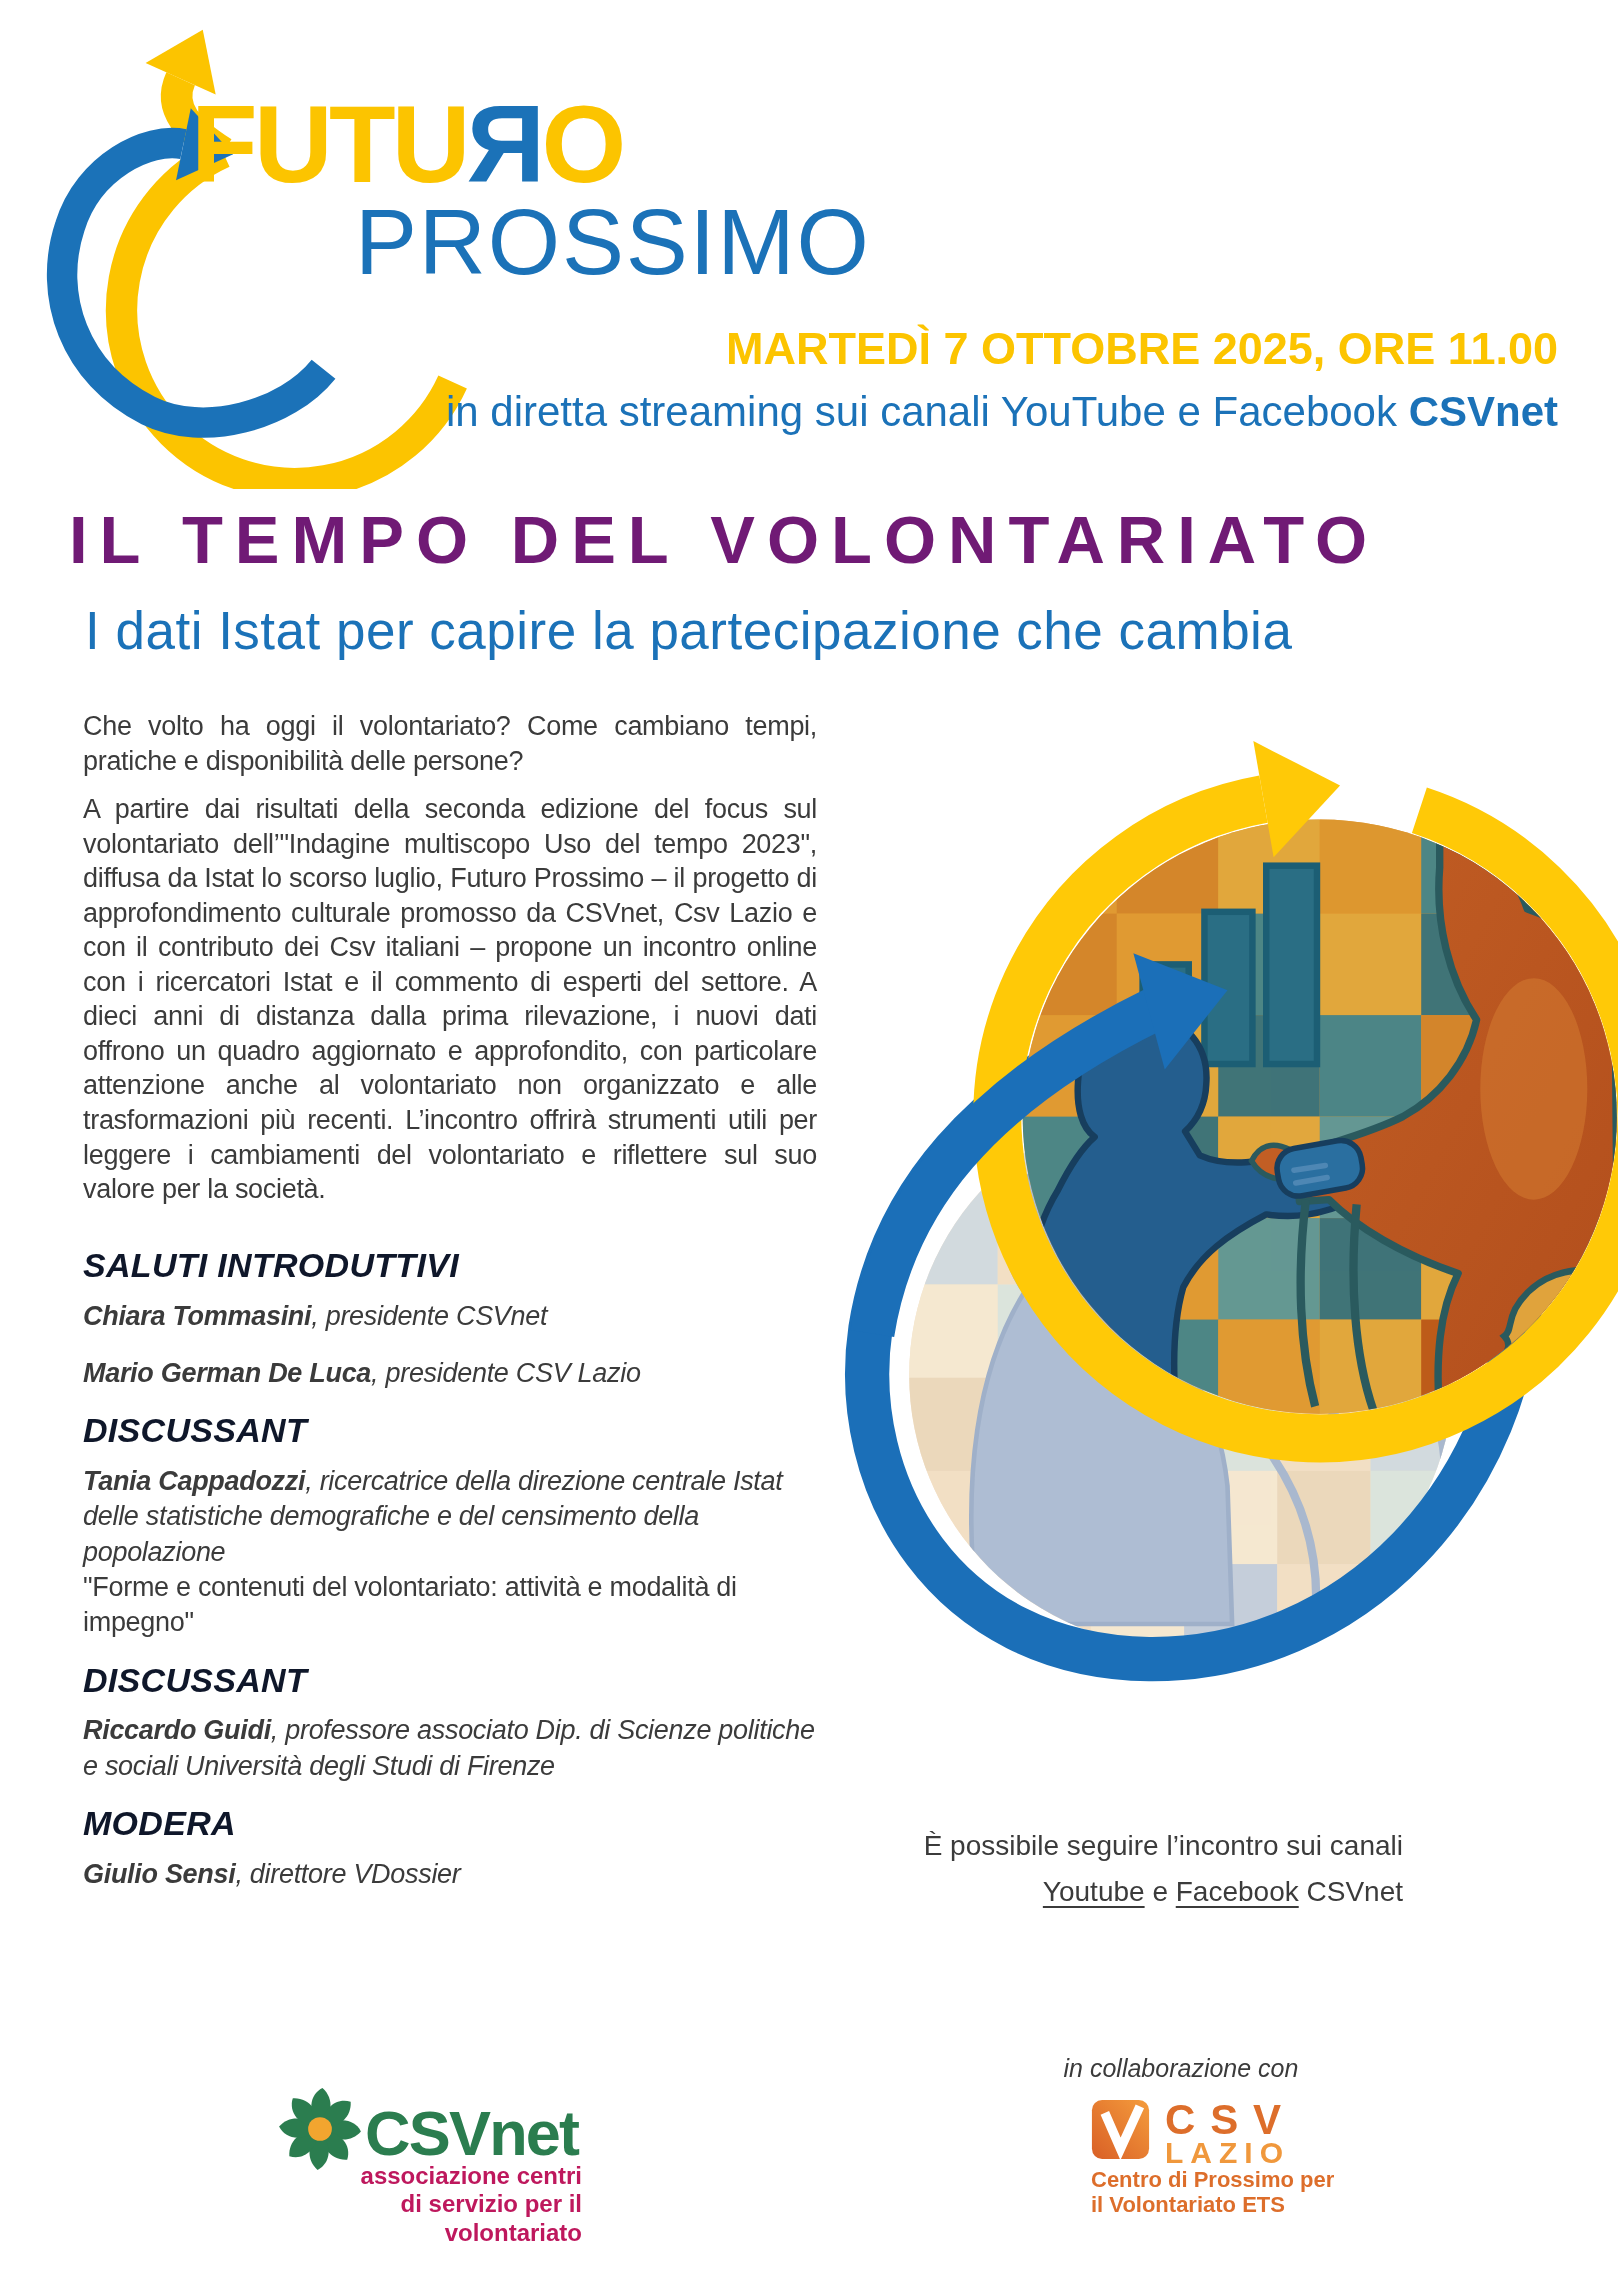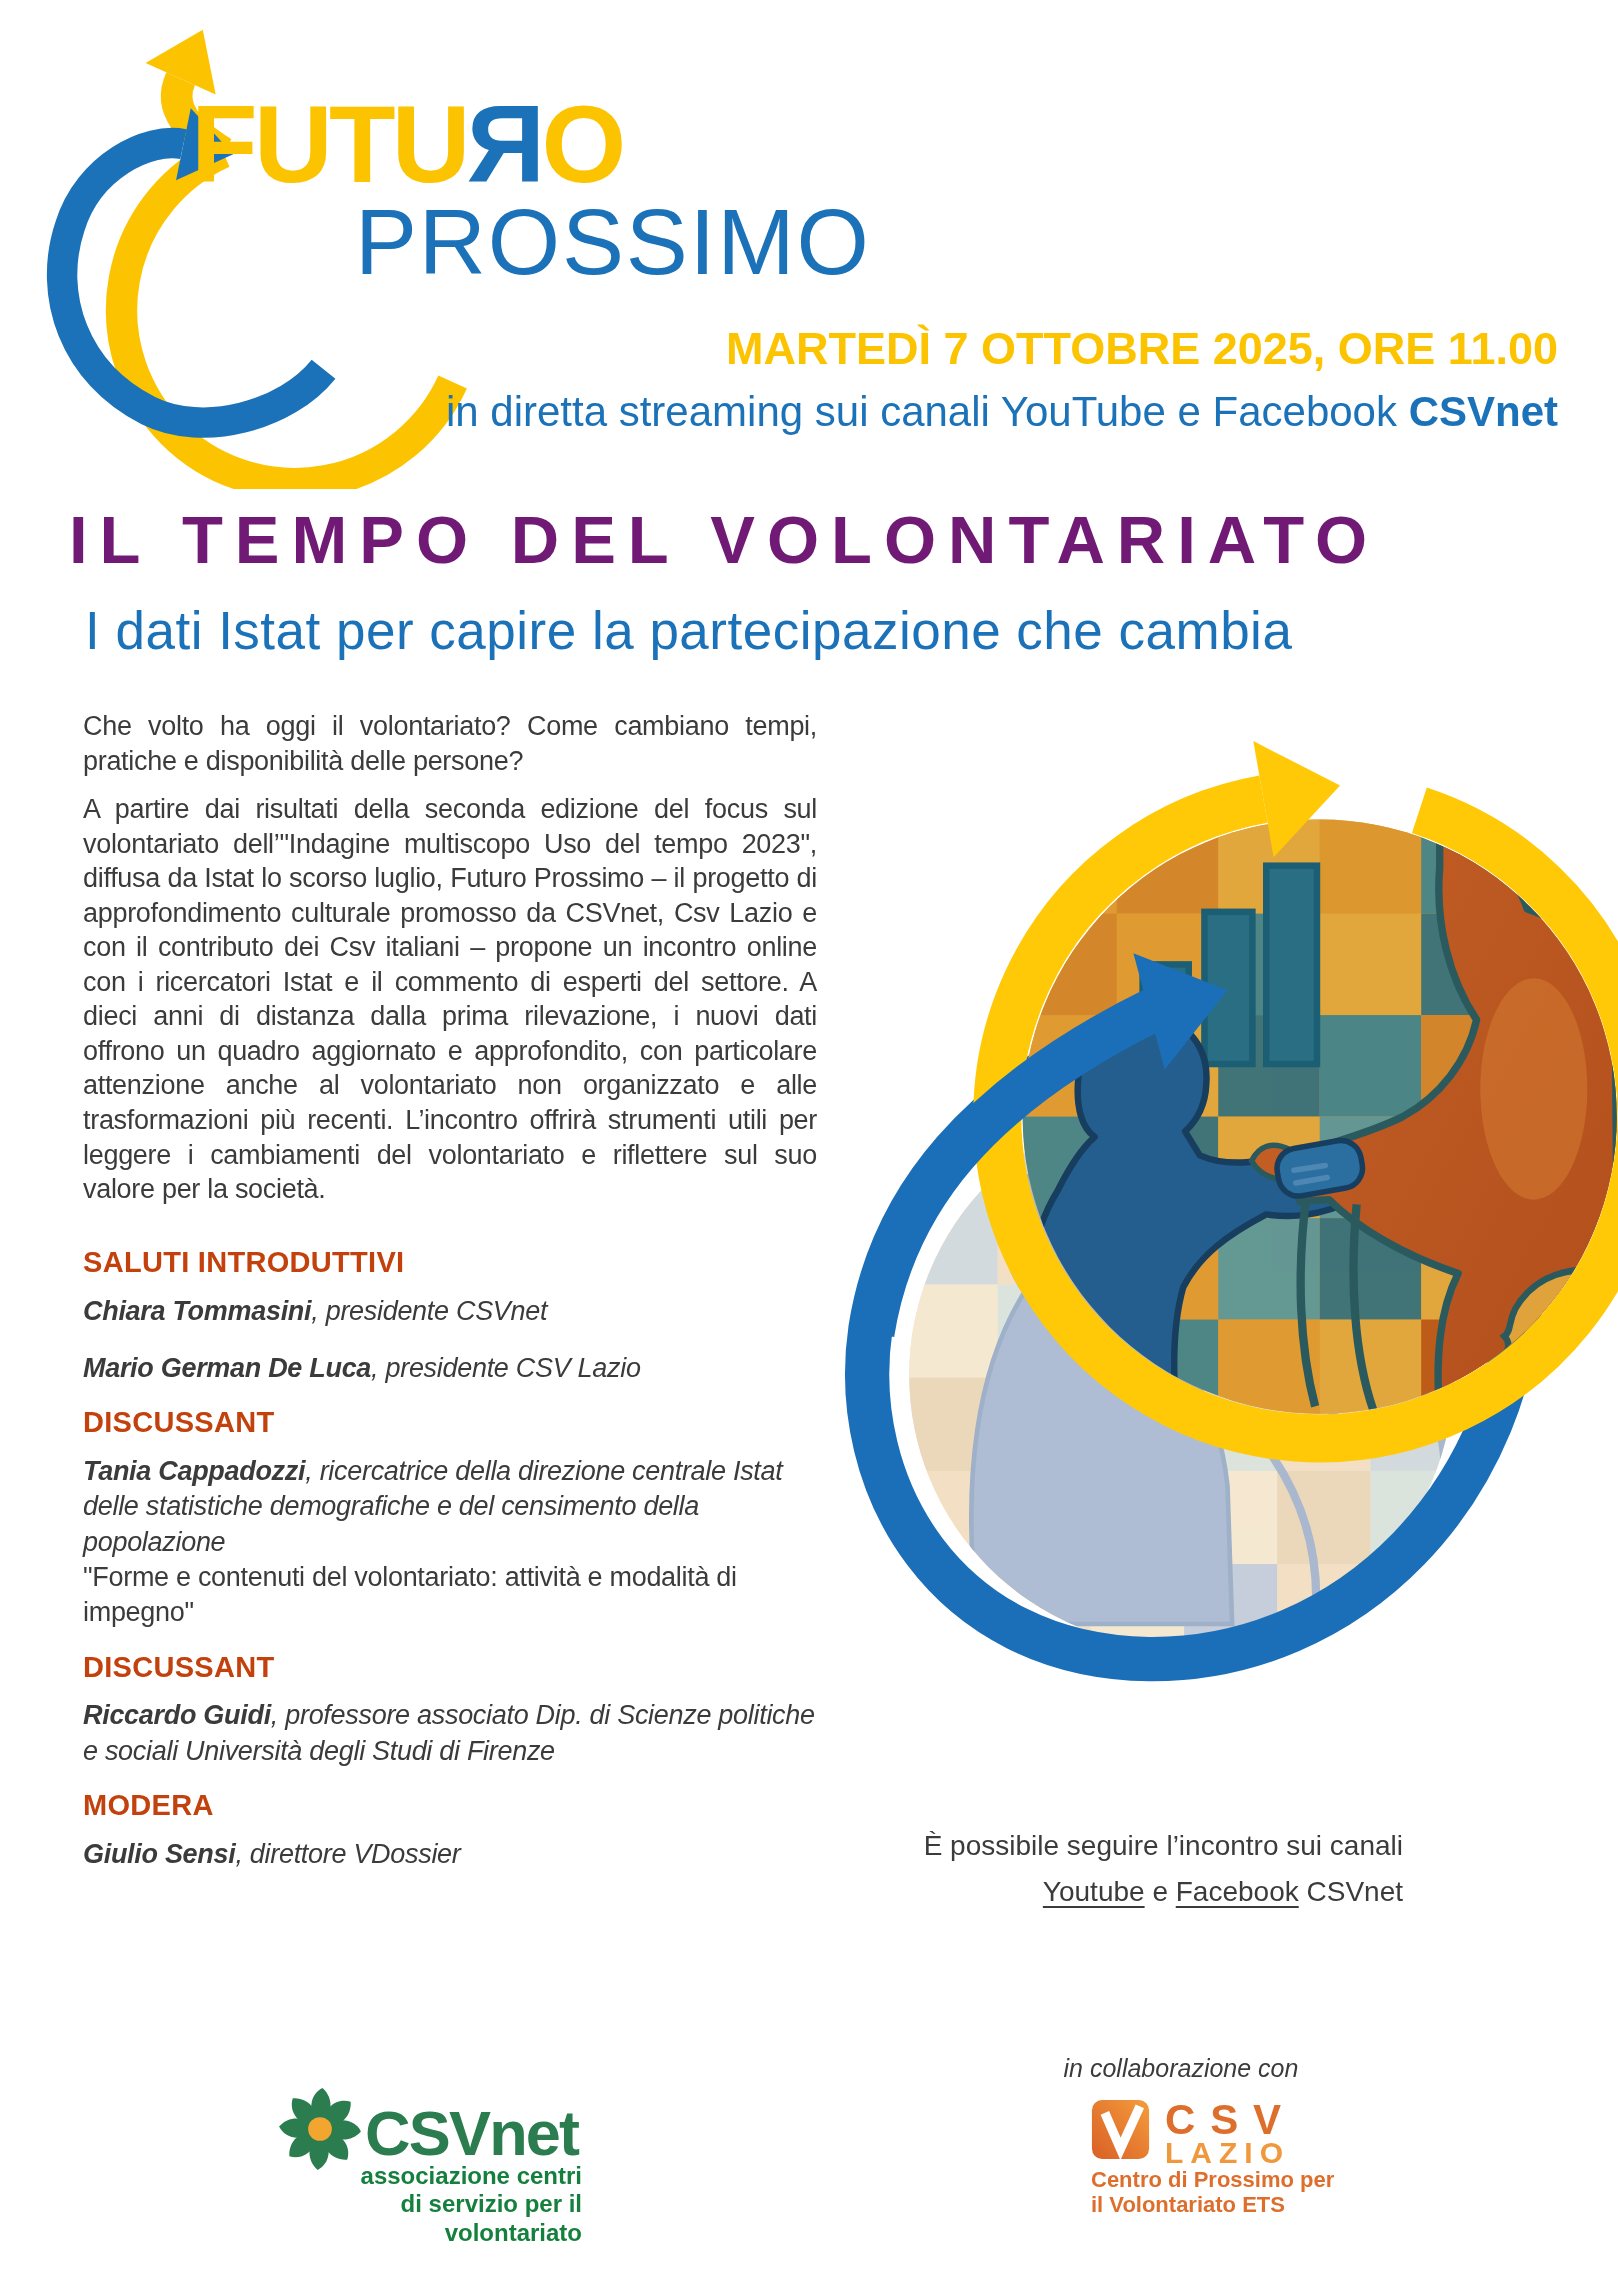--- a/index.html
+++ b/index.html
@@ -37,22 +37,22 @@
   }
   
   #intro{
     left:83px;top:709px;width:734px;color:#3B3B3B;font-size:27px;
     line-height:1.28;text-align:justify;letter-spacing:-0.3px;
   }
   #intro p{margin:0 0 14px 0;}
   
   #program{left:83px;top:1248px;width:748px;color:#3B3B3B;font-size:27px;line-height:1.31;letter-spacing:-0.3px;}
   #program h3{
-    color:#c2410c;font-size:29px;font-weight:700;letter-spacing:0.3px;
-    margin:22px 0 16.6px 0;line-height:1;
+    color:#0f172a;font-size:34px;font-weight:700;letter-spacing:0.3px;
+    margin:22px 0 16.6px 0;line-height:1;font-style:italic;
   }
   #program h3:first-child{margin-top:0;}
   #program .entry{margin:0 0 22px 0;}
   #program .entry .name{font-weight:700;font-style:italic;}
   #program .entry .role{font-style:italic;}
   #program .entry .talk{font-style:normal;font-weight:500;}
   
   #follow{
     left:849px;top:1823px;width:554px;text-align:right;color:#3B3B3B;
     font-size:28px;line-height:1.65;
@@ -61,21 +61,21 @@
   
   #collab{
     left:1015px;top:2054px;width:332px;text-align:center;font-style:italic;
     color:#3B3B3B;font-size:25px;
   }
   #csvnet-word{
     left:365px;top:2102px;font-size:63px;font-weight:700;color:#2B7D4F;
     letter-spacing:-1.8px;line-height:1;
   }
   #csvnet-tag{
-    left:277px;top:2162px;width:305px;text-align:right;color:#15803d;
+    left:277px;top:2162px;width:305px;text-align:right;color:#be185d;
     font-size:24px;font-weight:700;line-height:1.18;
   }
   #csvlazio-acronym{
     left:1165px;top:2099px;font-size:42px;font-weight:700;color:#DD6E2B;
     letter-spacing:14.8px;line-height:1;
   }
   #csvlazio-region{
     left:1165px;top:2138px;font-size:30px;font-weight:700;color:#F0983C;
     letter-spacing:7px;line-height:1;
   }

